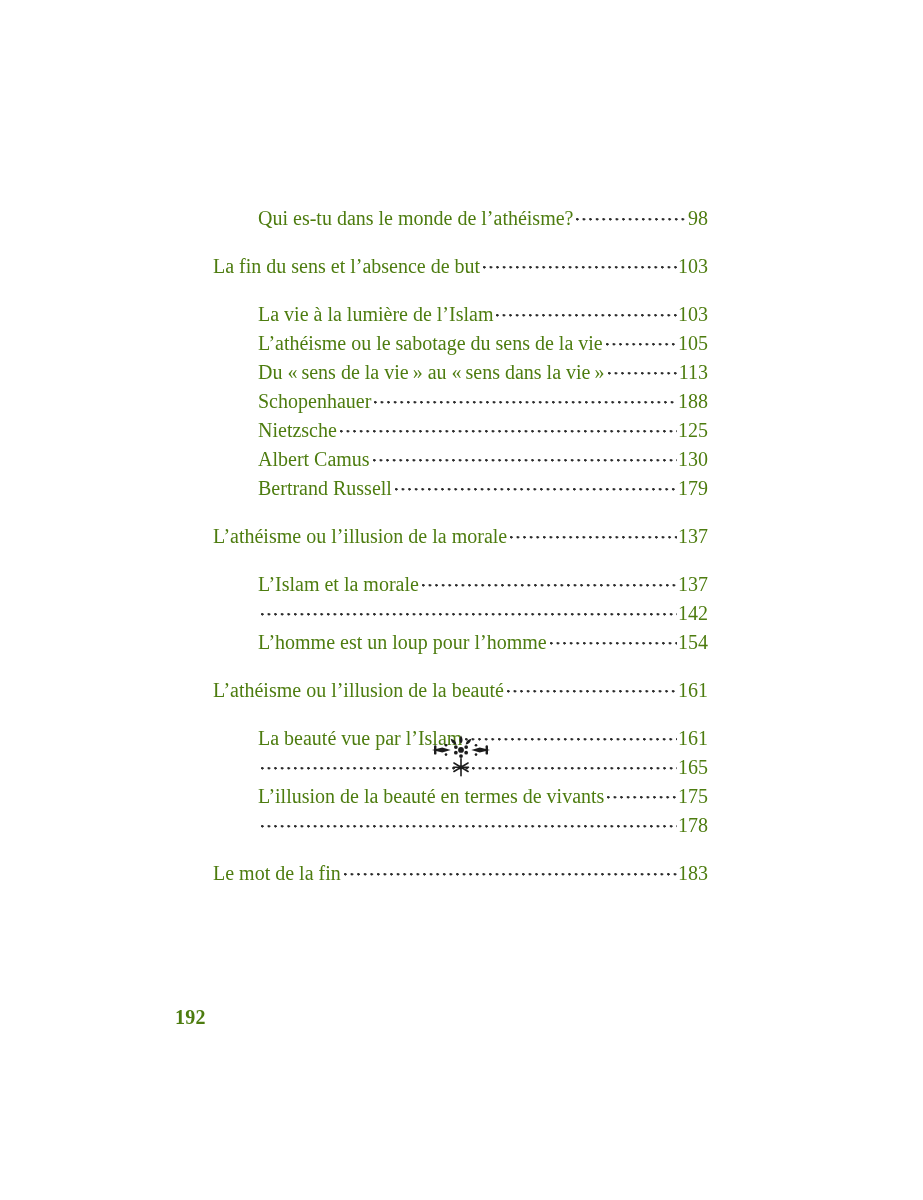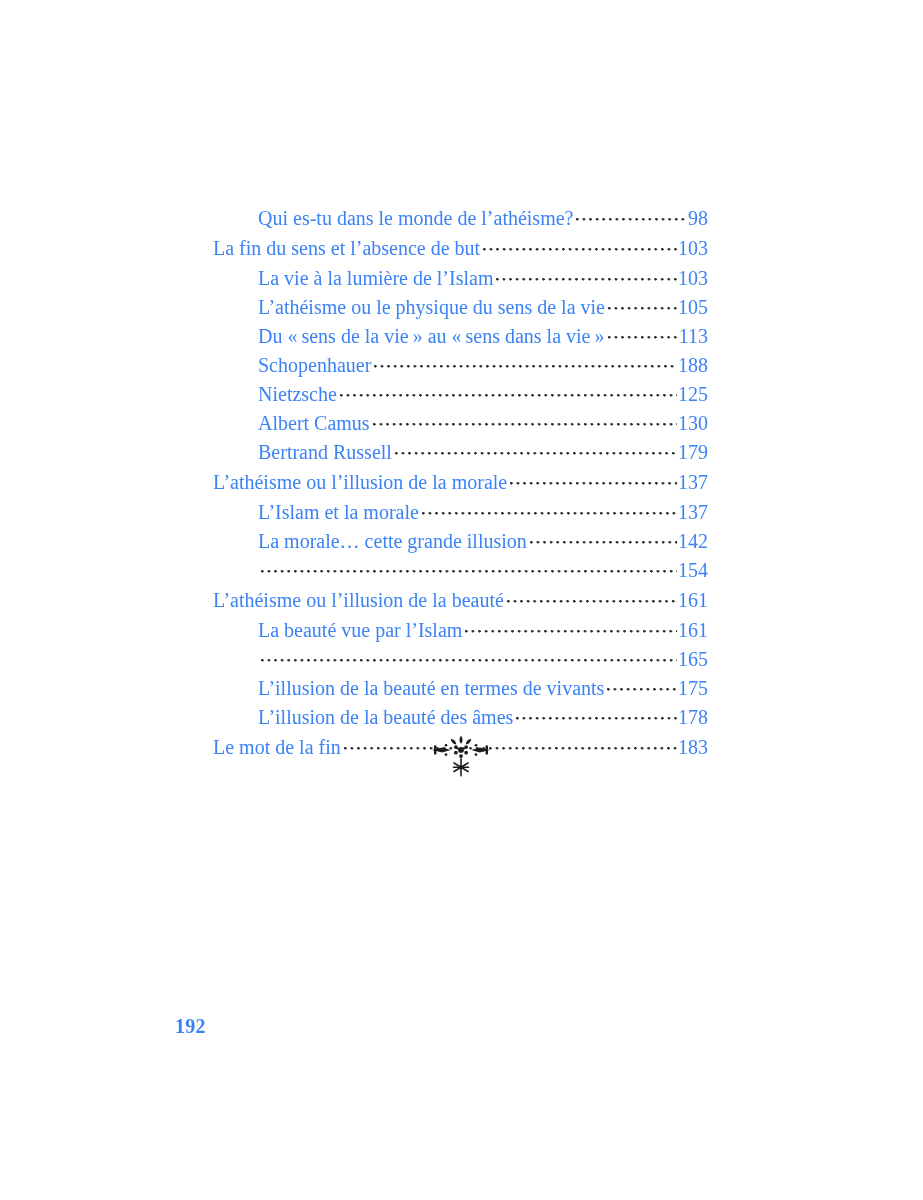--- a/index.html
+++ b/index.html
@@ -8,37 +8,37 @@
     padding: 0;
     background: #e8e8e8;
   }
   .page {
     position: relative;
     width: 923px;
     height: 1200px;
     margin: 0 auto;
     background: #ffffff;
     font-family: "Liberation Serif", serif;
-    color: #3b82f6;
+    color: #4d7c0f;
     overflow: hidden;
   }
   .toc {
     position: absolute;
     left: 213px;
     top: 201px;
     width: 495px;
     font-size: 20px;
     line-height: 24px;
   }
   .toc-row {
     display: flex;
     align-items: baseline;
   }
   .toc-row.lvl1 { padding-left: 45px; }
-  .toc-row.lvl0 { margin: 1px 0; }
+  .toc-row.lvl0 { margin: 19px 0; }
   .toc-label { white-space: nowrap; }
   .toc-leader {
     flex: 1;
     position: relative;
     min-width: 10px;
     height: 24px;
   }
   .toc-leader::after {
     content: "";
     position: absolute;
@@ -59,21 +59,20 @@
     display: flex;
     justify-content: center;
   }
   .folio {
     position: absolute;
     left: 175px;
     top: 1006px;
     font-size: 20px;
     font-weight: bold;
     letter-spacing: 0.3px;
-    margin-top: 9px;
   }
 </style>
 </head>
 <body>
 
 <div class="page">
 
   <div class="toc">
     <div class="toc-row lvl1">
       <span class="toc-label">Qui es-tu dans le monde de l’athéisme?</span>
@@ -87,21 +86,21 @@
       <span class="toc-page">103</span>
     </div>
 
     <div class="toc-row lvl1">
       <span class="toc-label">La vie à la lumière de l’Islam</span>
       <span class="toc-leader"></span>
       <span class="toc-page">103</span>
     </div>
 
     <div class="toc-row lvl1">
-      <span class="toc-label">L’athéisme ou le physique du sens de la vie</span>
+      <span class="toc-label">L’athéisme ou le sabotage du sens de la vie</span>
       <span class="toc-leader"></span>
       <span class="toc-page">105</span>
     </div>
 
     <div class="toc-row lvl1">
       <span class="toc-label">Du « sens de la vie » au « sens dans la vie »</span>
       <span class="toc-leader"></span>
       <span class="toc-page">113</span>
     </div>
 
@@ -136,26 +135,26 @@
       <span class="toc-page">137</span>
     </div>
 
     <div class="toc-row lvl1">
       <span class="toc-label">L’Islam et la morale</span>
       <span class="toc-leader"></span>
       <span class="toc-page">137</span>
     </div>
 
     <div class="toc-row lvl1">
-      <span class="toc-label">La morale… cette grande illusion</span>
       <span class="toc-leader"></span>
       <span class="toc-page">142</span>
     </div>
 
     <div class="toc-row lvl1">
+      <span class="toc-label">L’homme est un loup pour l’homme</span>
       <span class="toc-leader"></span>
       <span class="toc-page">154</span>
     </div>
 
     <div class="toc-row lvl0">
       <span class="toc-label">L’athéisme ou l’illusion de la beauté</span>
       <span class="toc-leader"></span>
       <span class="toc-page">161</span>
     </div>
 
@@ -170,21 +169,20 @@
       <span class="toc-page">165</span>
     </div>
 
     <div class="toc-row lvl1">
       <span class="toc-label">L’illusion de la beauté en termes de vivants</span>
       <span class="toc-leader"></span>
       <span class="toc-page">175</span>
     </div>
 
     <div class="toc-row lvl1">
-      <span class="toc-label">L’illusion de la beauté des âmes</span>
       <span class="toc-leader"></span>
       <span class="toc-page">178</span>
     </div>
 
     <div class="toc-row lvl0">
       <span class="toc-label">Le mot de la fin</span>
       <span class="toc-leader"></span>
       <span class="toc-page">183</span>
     </div>
   </div>

